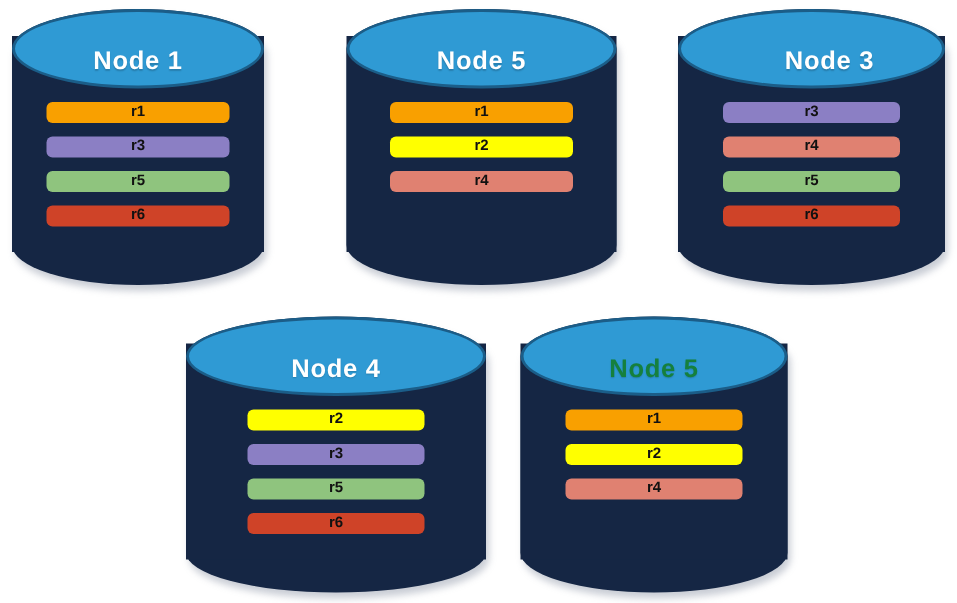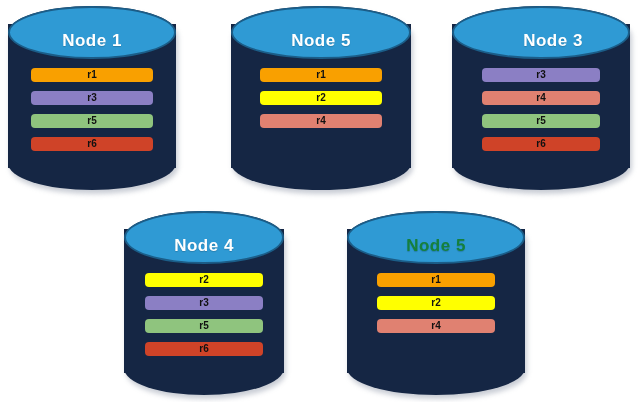--- a/index.html
+++ b/index.html
@@ -128,21 +128,21 @@
       <div class="cyl-side" style="background: rgb(21, 38, 68);"></div>
       <div class="cyl-top" style="background: rgb(47, 154, 212); border-color: rgb(27, 93, 136);"></div>
       <div class="node-label" style="top: 25px; color: rgb(255, 255, 255); padding-left: 12px;">Node 3</div>
       <div class="shards" style="top: 62px;">
         <div class="shard" style="width: 118px; background: rgb(139, 127, 196); color: rgb(17, 17, 17);">r3</div>
         <div class="shard" style="width: 118px; background: rgb(224, 129, 113); color: rgb(17, 17, 17);">r4</div>
         <div class="shard" style="width: 118px; background: rgb(143, 196, 126); color: rgb(17, 17, 17);">r5</div>
         <div class="shard" style="width: 118px; background: rgb(207, 67, 40); color: rgb(17, 17, 17);">r6</div>
       </div>
     </div>
-    <div class="node" style="left: 124px; top: 211px; width: 160px; height: 184px;">
+    <div class="node" style="left: 124px; top: 211px; width: 200px; height: 184px;">
       <div class="cyl-body" style="background: rgb(21, 38, 68);"></div>
       <div class="cyl-side" style="background: rgb(21, 38, 68);"></div>
       <div class="cyl-top" style="background: rgb(47, 154, 212); border-color: rgb(27, 93, 136);"></div>
       <div class="node-label" style="top: 25px; color: rgb(255, 255, 255);">Node 4</div>
       <div class="shards" style="top: 62px;">
         <div class="shard" style="width: 118px; background: rgb(255, 255, 0); color: rgb(17, 17, 17);">r2</div>
         <div class="shard" style="width: 118px; background: rgb(139, 127, 196); color: rgb(17, 17, 17);">r3</div>
         <div class="shard" style="width: 118px; background: rgb(143, 196, 126); color: rgb(17, 17, 17);">r5</div>
         <div class="shard" style="width: 118px; background: rgb(207, 67, 40); color: rgb(17, 17, 17);">r6</div>
       </div>

